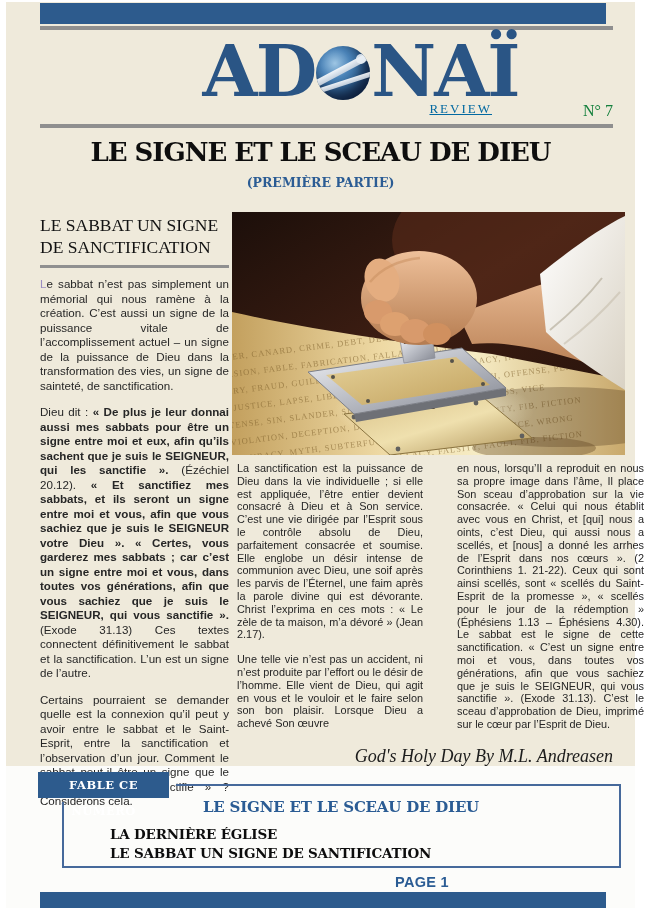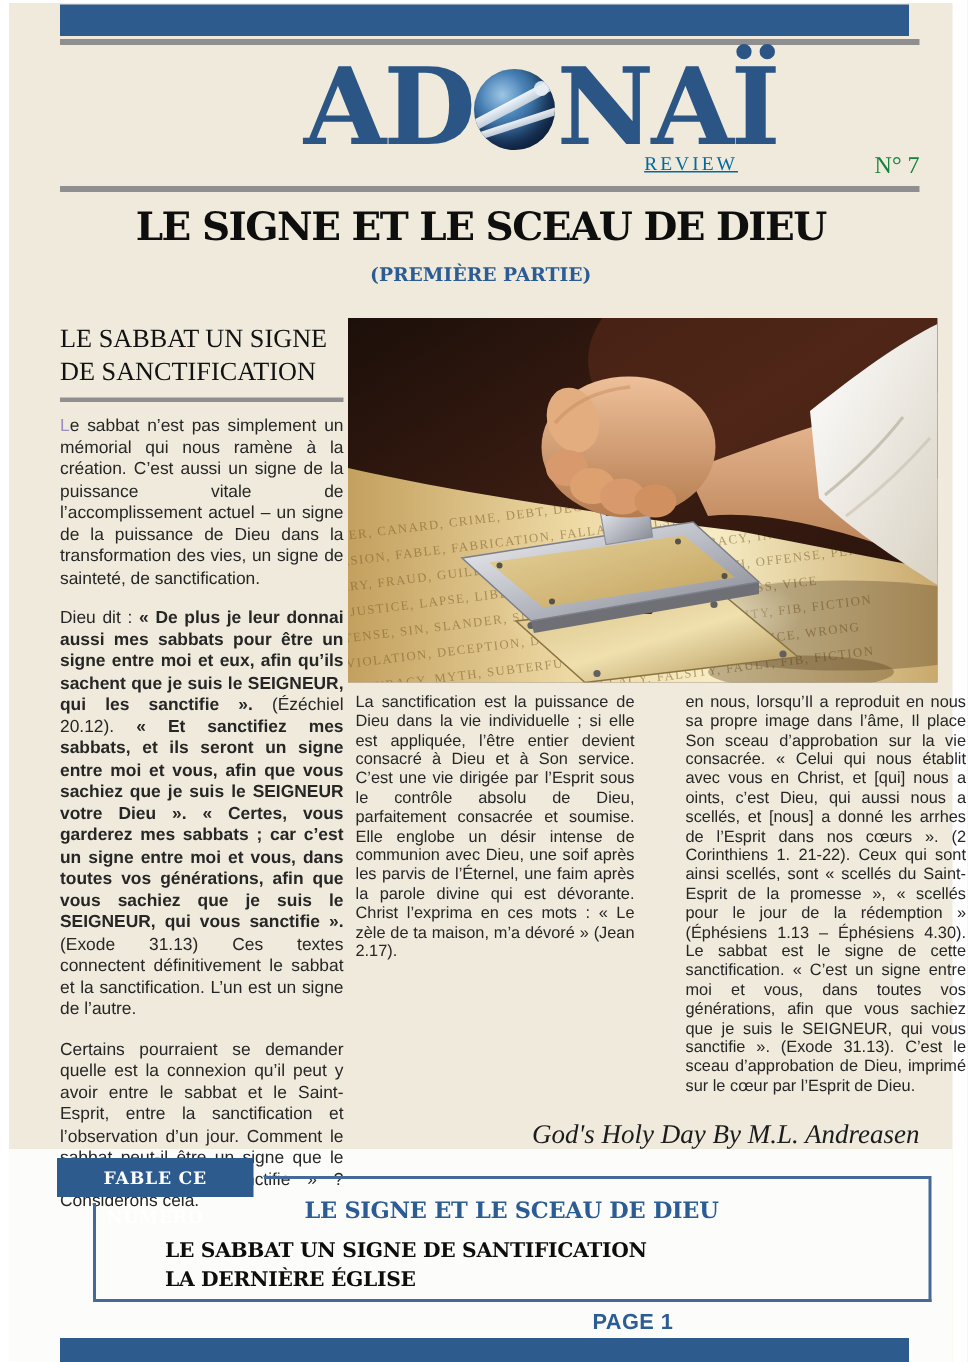--- a/index.html
+++ b/index.html
@@ -194,30 +194,31 @@
       <ellipse cx="163" cy="112" rx="15" ry="12" fill="#dda170"></ellipse>
       <ellipse cx="183" cy="119" rx="15" ry="12" fill="#d89a6c"></ellipse>
       <ellipse cx="205" cy="122" rx="14" ry="11" fill="#d0905f"></ellipse>
       <path d="M138,70 C150,56 168,48 188,46" stroke="#c98f60" stroke-width="2.5" fill="none" opacity=".55"></path>
     </g>
   </svg>
 </div>
 
 <div id="mid-col" class="abs cols">
     <p class="para"><span>La sanctification est la puissance de Dieu dans la vie individuelle ; si elle est appliquée, l’être entier devient consacré à Dieu et à Son service. C’est une vie dirigée par l’Esprit sous le contrôle absolu de Dieu, parfaitement consacrée et soumise. Elle englobe un désir intense de communion avec Dieu, une soif après les parvis de l’Éternel, une faim après la parole divine qui est dévorante. Christ l’exprima en ces mots : « Le zèle de ta maison, m’a dévoré » (Jean 2.17).</span></p>
+    <p class="para"><span>Une telle vie n’est pas un accident, ni n’est produite par l’effort ou le désir de l’homme. Elle vient de Dieu, qui agit en vous et le vouloir et le faire selon son bon plaisir. Lorsque Dieu a achevé Son œuvre</span></p>
   </div>
 <div id="right-col" class="abs cols">
     <p class="para"><span>en nous, lorsqu’Il a reproduit en nous sa propre image dans l’âme, Il place Son sceau d’approbation sur la vie consacrée. « Celui qui nous établit avec vous en Christ, et [qui] nous a oints, c’est Dieu, qui aussi nous a scellés, et [nous] a donné les arrhes de l’Esprit dans nos cœurs ». (2 Corinthiens 1. 21-22). Ceux qui sont ainsi scellés, sont « scellés du Saint-Esprit de la promesse », « scellés pour le jour de la rédemption » (Éphésiens 1.13 – Éphésiens 4.30). Le sabbat est le signe de cette sanctification. « C’est un signe entre moi et vous, dans toutes vos générations, afin que vous sachiez que je suis le SEIGNEUR, qui vous sanctifie ». (Exode 31.13). C’est le sceau d’approbation de Dieu, imprimé sur le cœur par l’Esprit de Dieu.</span></p>
   </div>
 <div id="byline" class="abs">God's Holy Day By M.L. Andreasen</div>
 
 <div id="toc-topline" class="abs toc-line"></div>
 <div id="toc-rightline" class="abs toc-line"></div>
 <div id="toc-leftline" class="abs toc-line"></div>
 <div id="toc-bottomline" class="abs toc-line"></div>
 <div id="toc-label" class="abs">FABLE CE NUMERO</div>
 <div id="toc-title" class="abs">LE SIGNE ET LE SCEAU DE DIEU</div>
 <div id="toc-items" class="abs">
+  <div class="toc-item">LA DERNIÈRE ÉGLISE</div>
   <div class="toc-item">LE SABBAT UN SIGNE DE SANTIFICATION</div>
-  <div class="toc-item">LA DERNIÈRE ÉGLISE</div>
 </div>
 <div id="page-num" class="abs">PAGE 1</div>
 <div id="bottom-bar" class="abs"></div>
 
 </body></html>

